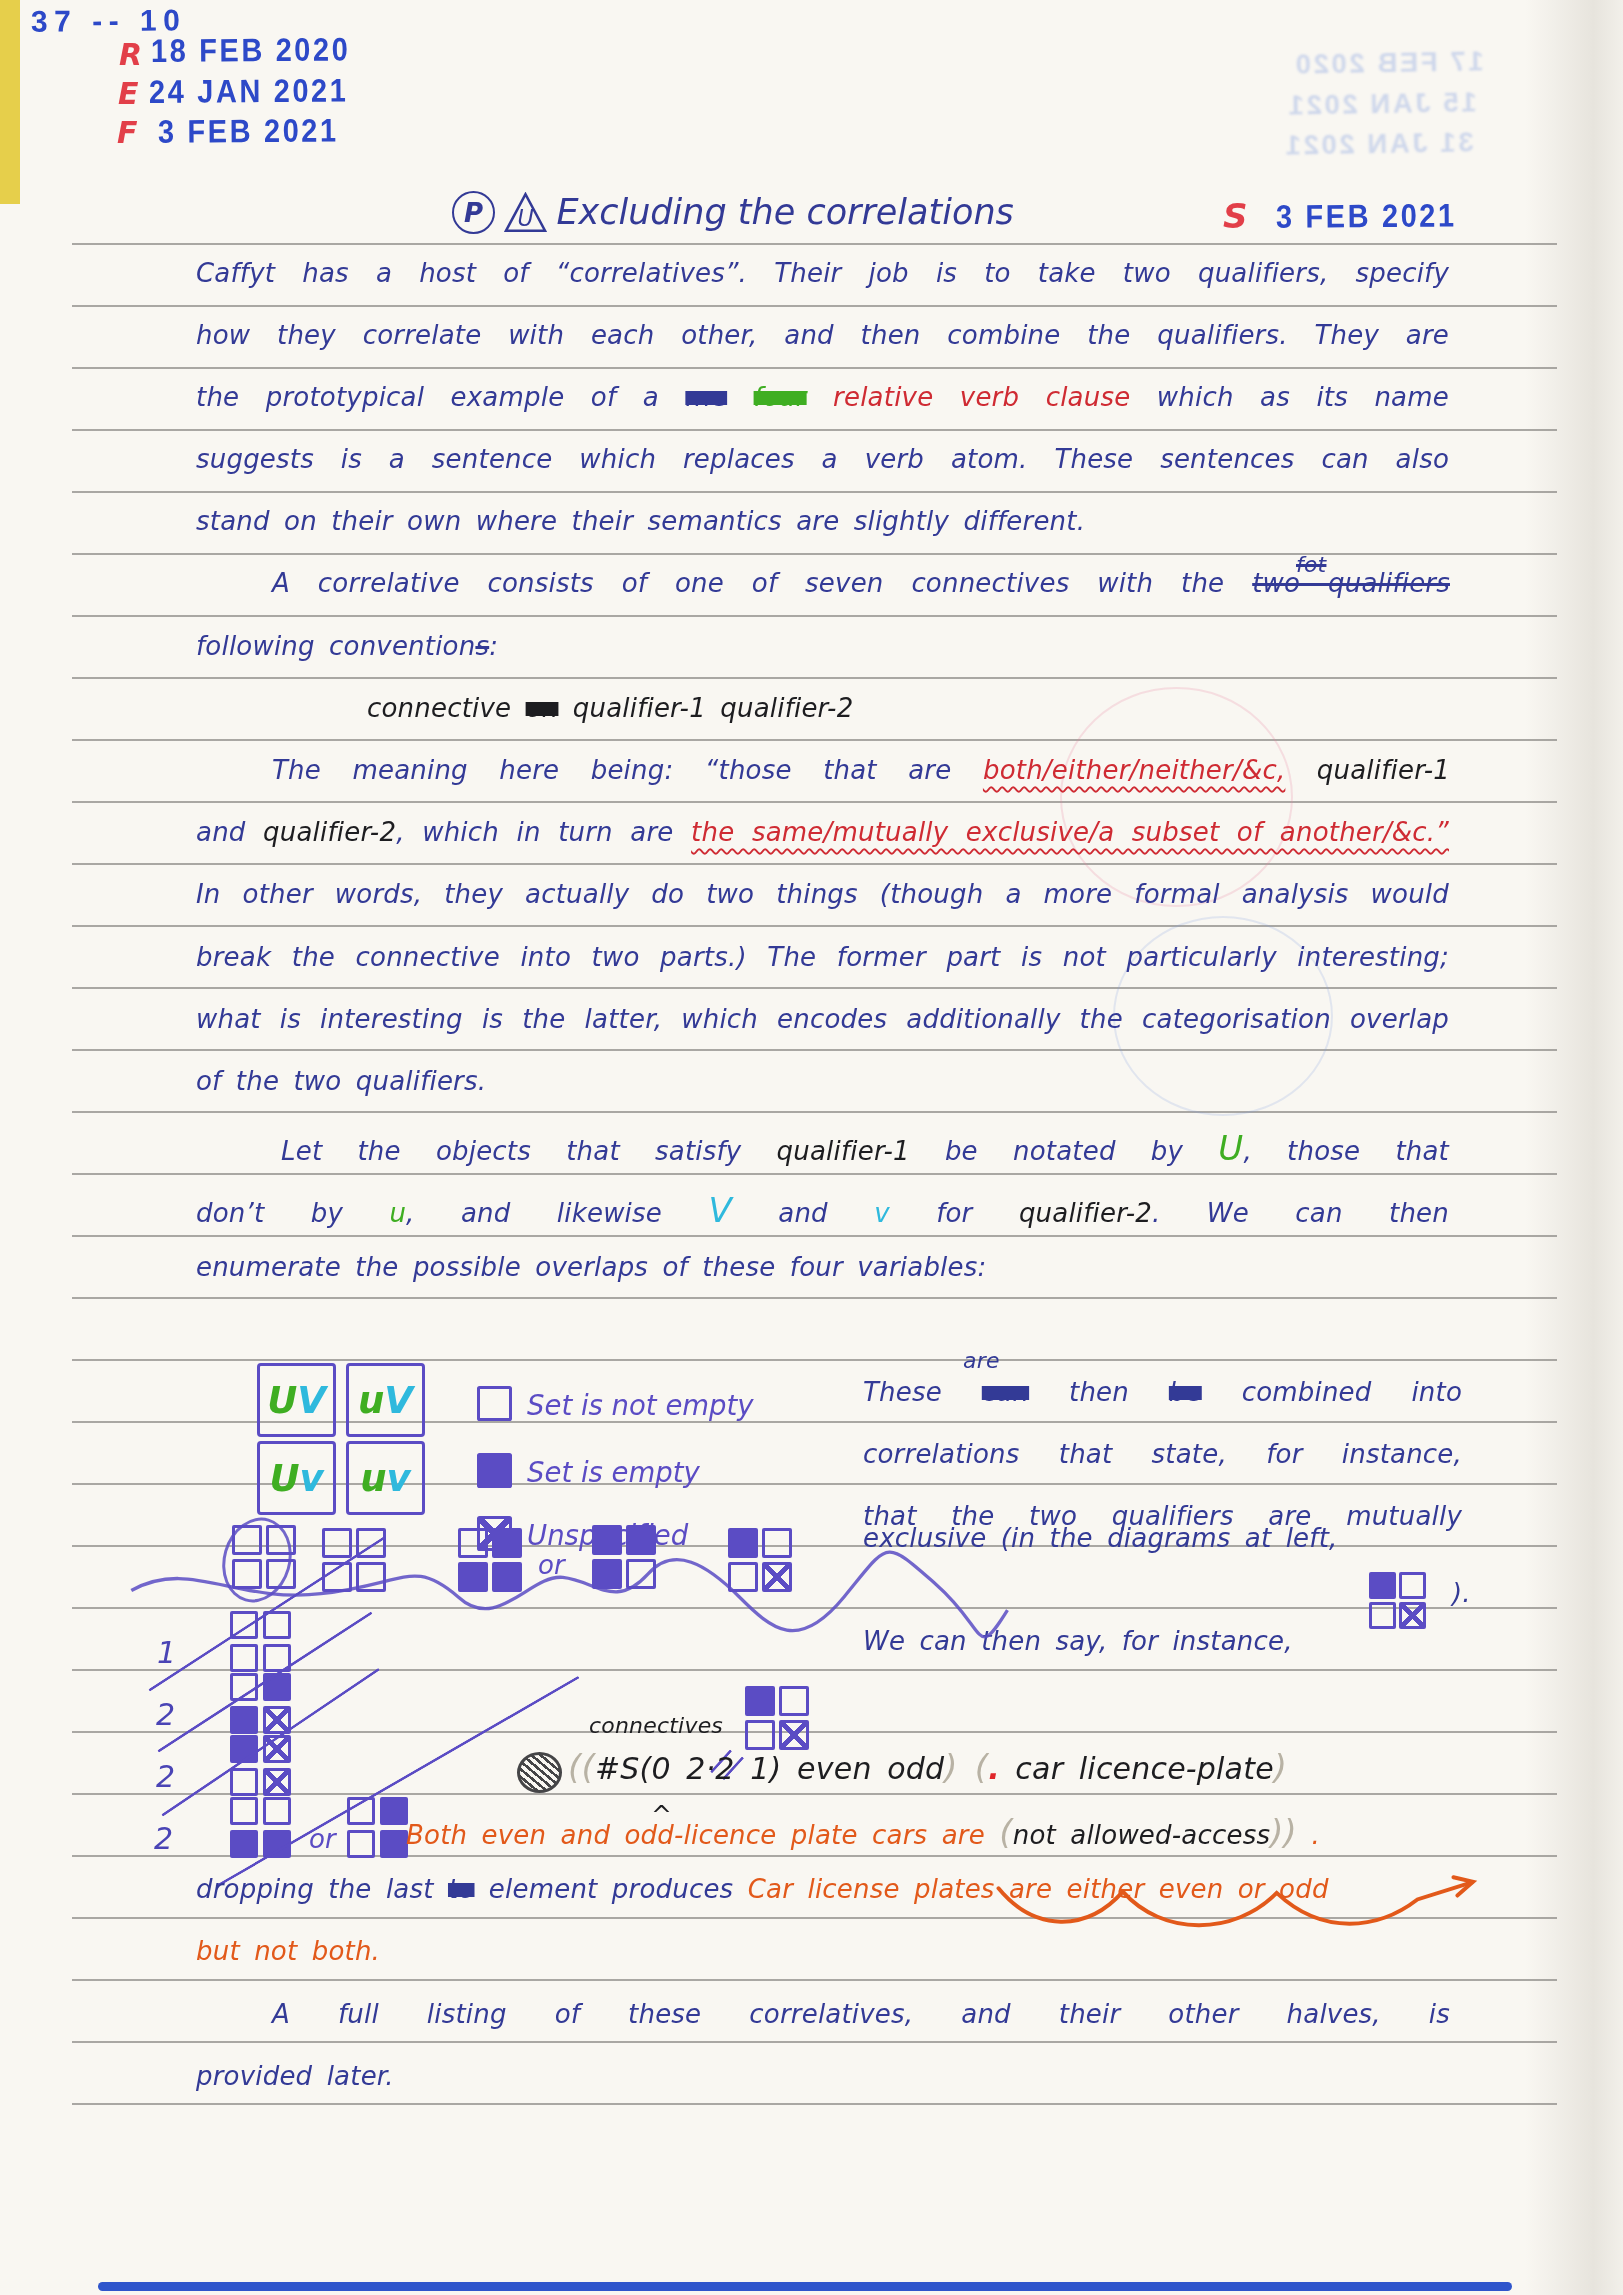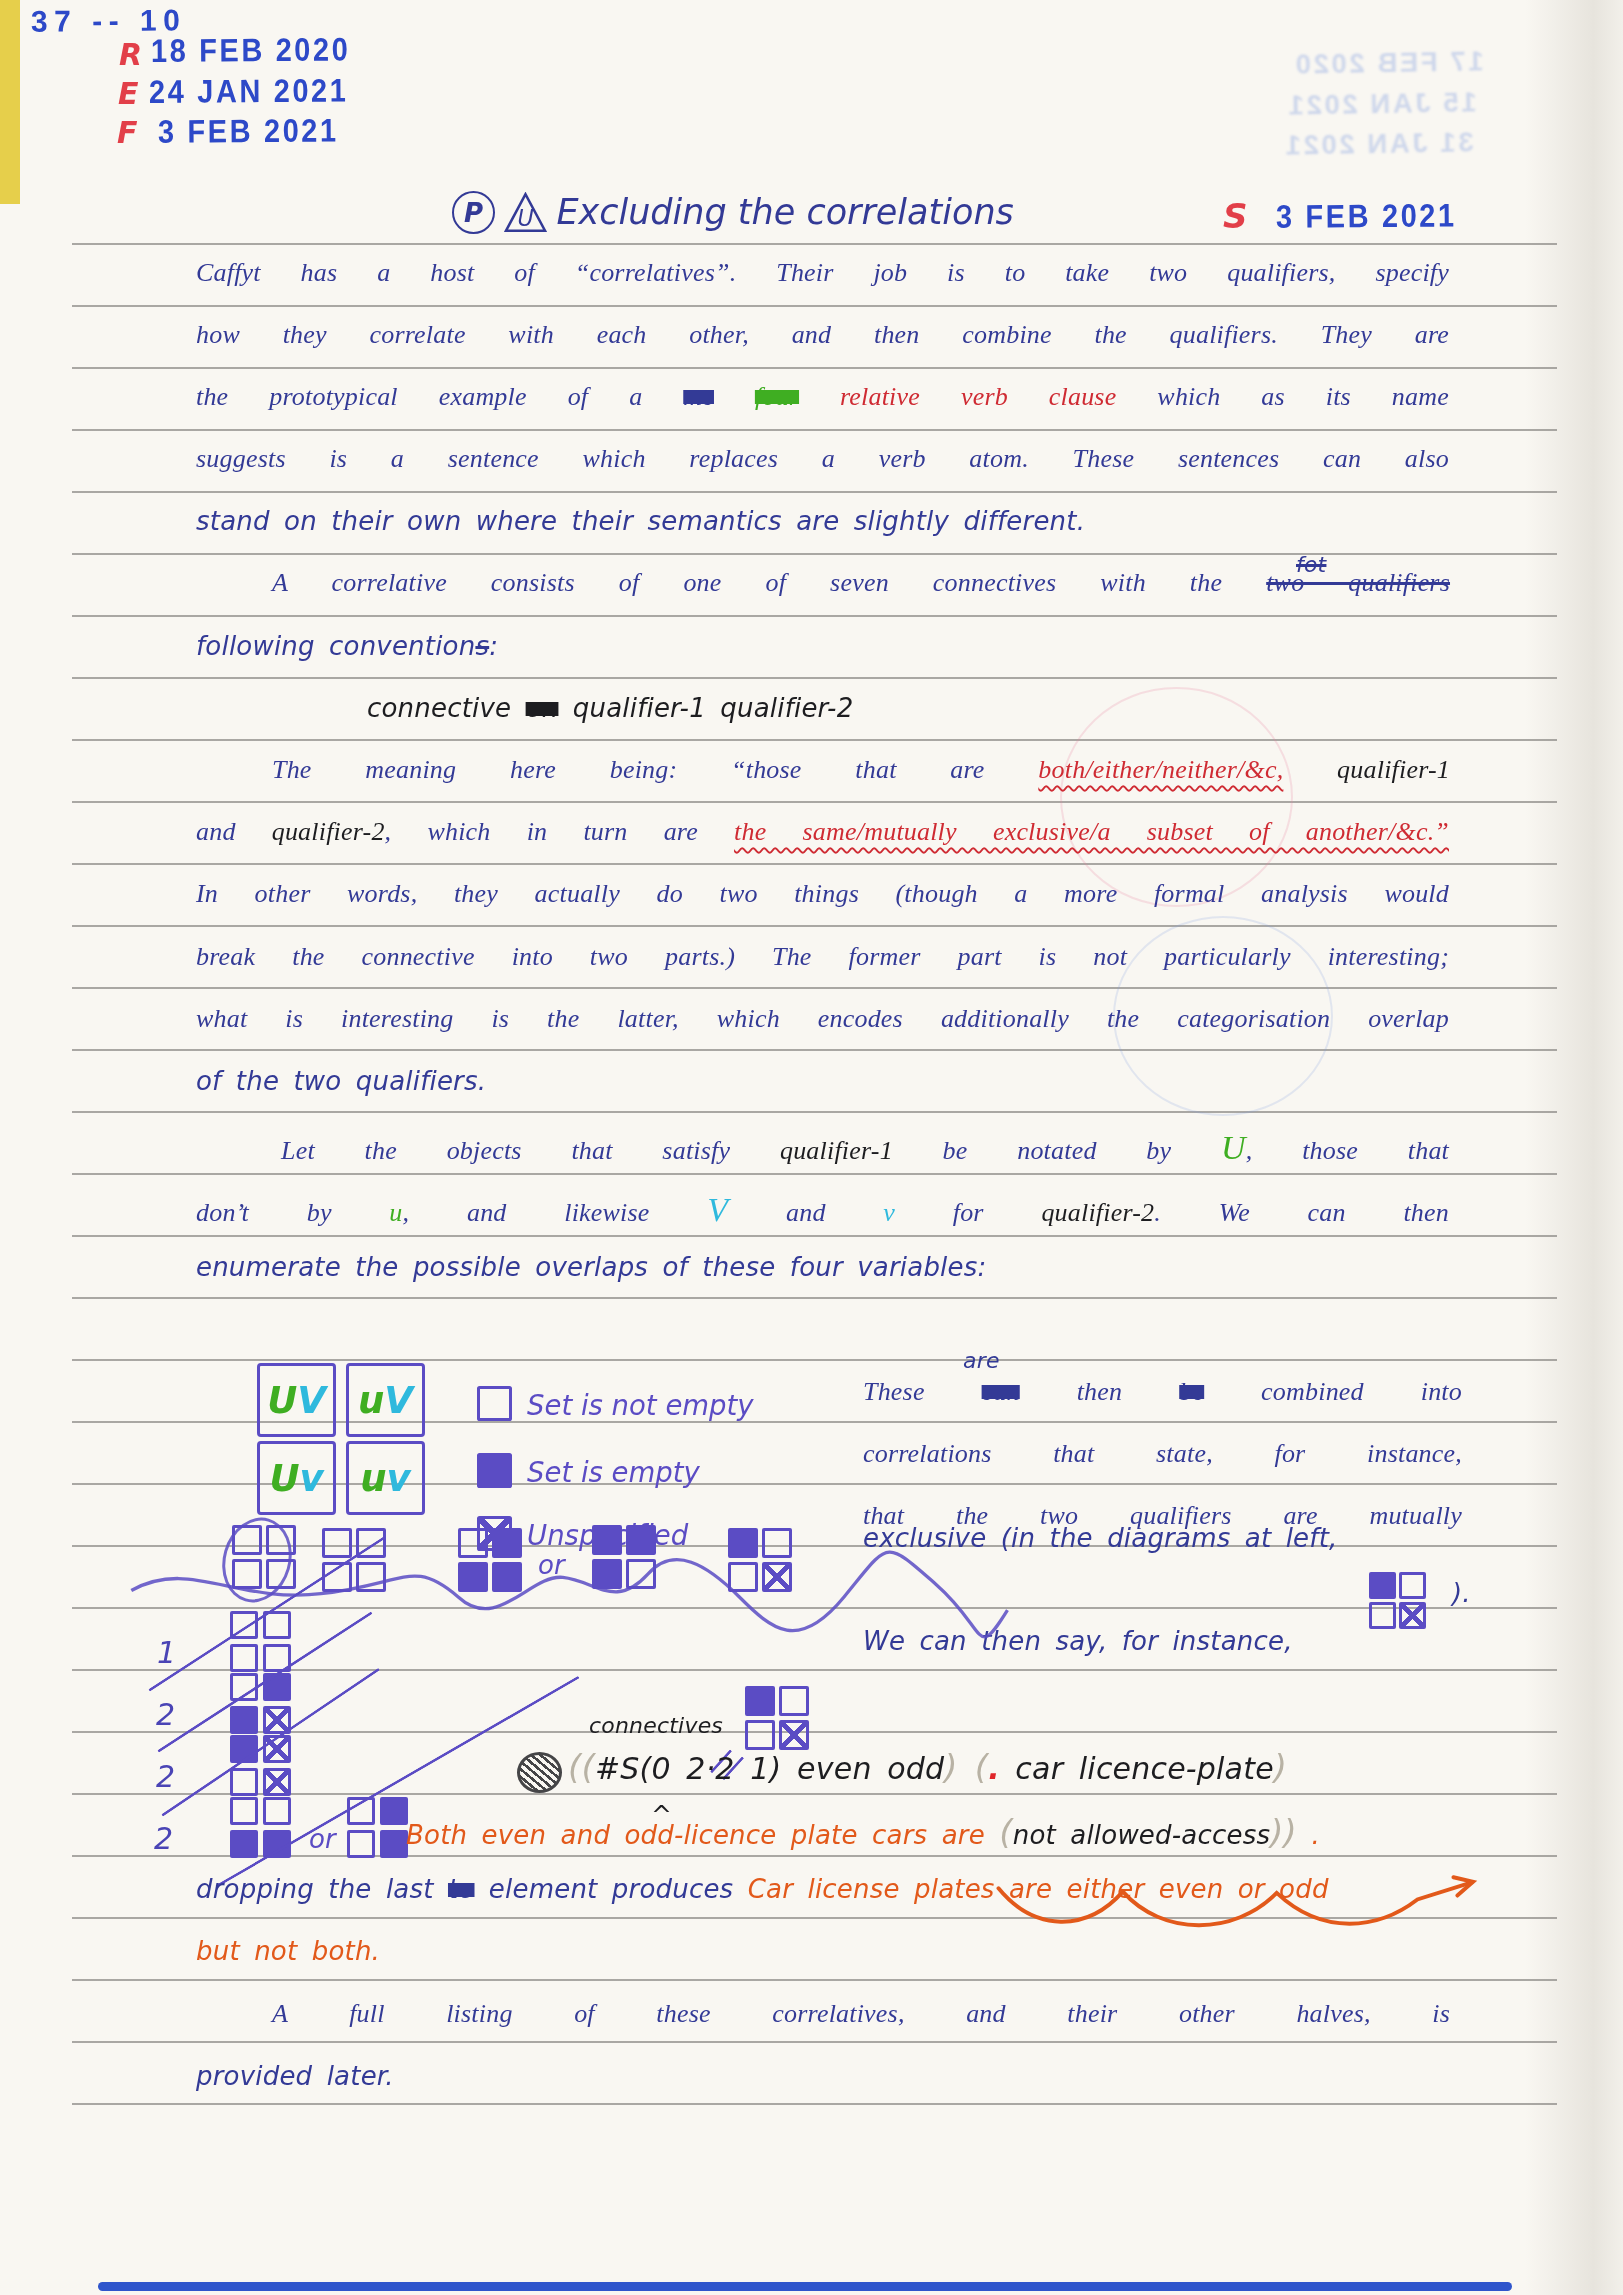--- a/index.html
+++ b/index.html
@@ -14,21 +14,21 @@
          background:repeating-linear-gradient(to bottom,transparent 0 60px,#8f8d89 60px 62px);
          opacity:.75;}
   .edge-yellow{position:absolute;left:0;top:0;width:19.6px;height:204px;background:#e6cf4b;}
   .edge-right{position:absolute;right:0;top:0;width:98px;height:2295px;
               background:linear-gradient(to right,rgba(250,248,243,0),#e7e4dd 70%,#f2f0ea);}
   .edge-bottom{position:absolute;left:98px;top:2282px;width:1414px;height:9.2px;
                background:#2f55cc;border-radius:4.6px;}
   
   .hl{position:absolute;font:italic 26px/1.25 "DejaVu Sans",sans-serif;color:var(--ink);
       white-space:pre-wrap;word-spacing:5.9px;letter-spacing:0.2px;}
-  .just{text-align:justify;text-align-last:justify;font-family:Liberation Serif, serif;}
+  .just{text-align:justify;text-align-last:justify;}
   .nw{white-space:nowrap;}
   
   .s-b{color:var(--ink);} .s-k{color:var(--black);} .s-r{color:var(--red);}
   .s-g{color:var(--green);} .s-c{color:var(--cyan);} .s-o{color:var(--orange);} .s-grey{color:var(--grey);}
   .s-big{font-size:34px;}
   .s-wavy{text-decoration:underline wavy var(--red) 2px;text-underline-offset:6.5px;}
   .s-strike{text-decoration:line-through;text-decoration-thickness:2.6px;}
   .s-scrib{text-decoration:line-through;text-decoration-thickness:.55em;}
   .s-rdot{color:#e0262a;font-weight:bold;}
   

